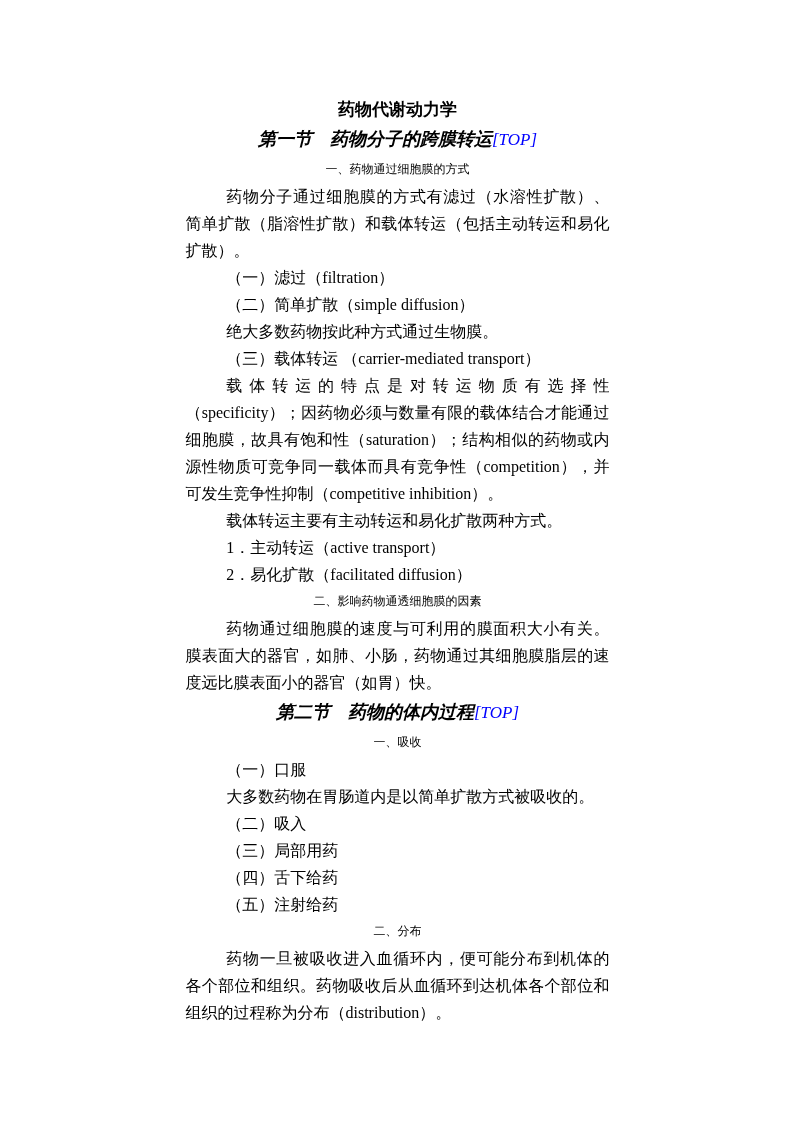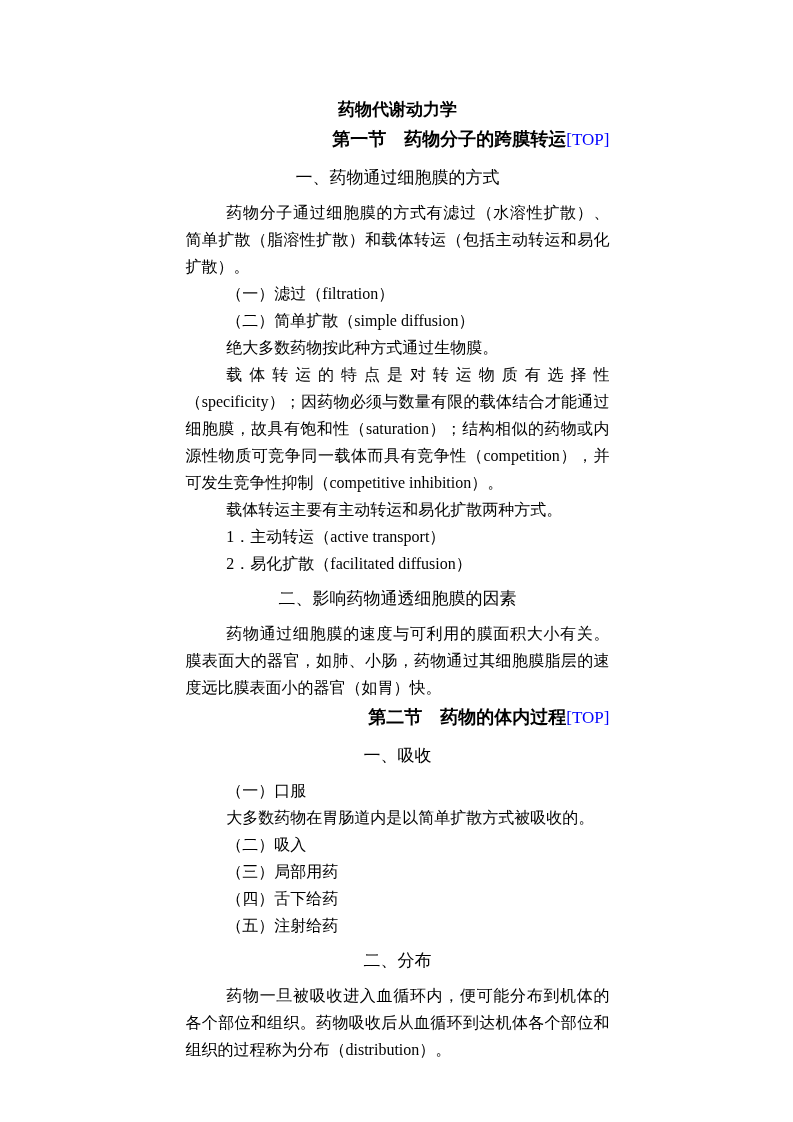--- a/index.html
+++ b/index.html
@@ -19,37 +19,38 @@
   }
   .doc-title {
     margin: 0;
     text-align: center;
     font-weight: bold;
     font-size: 17px;
     line-height: 27px;
   }
   .section-heading {
     margin: 0;
-    text-align: right;
+    text-align: center;
     font-weight: bold;
     font-size: 18px;
     line-height: 32px;
+    font-style: italic;
   }
   .section-heading .top-link {
     color: var(--link-color, #0000ff);
     font-weight: normal;
     font-size: 17px;
     text-decoration: none;
     cursor: pointer;
   }
   .sub-heading {
-    margin: 8px;
+    margin: 0;
     text-align: center;
     font-weight: normal;
-    font-size: 17px;
+    font-size: 12px;
     line-height: 27px;
   }
   .para {
     margin: 0;
     text-align: justify;
     text-justify: inter-ideograph;
     text-indent: 2.55em;
     line-height: 27px;
   }
 </style>
@@ -61,20 +62,21 @@
   <h1 class="doc-title">药物代谢动力学</h1>
 
   <h2 class="section-heading"><span>第一节　药物分子的跨膜转运</span><a class="top-link">[TOP]</a></h2>
 
   <h3 class="sub-heading">一、药物通过细胞膜的方式</h3>
 
   <p class="para">药物分子通过细胞膜的方式有滤过（水溶性扩散）、简单扩散（脂溶性扩散）和载体转运（包括主动转运和易化扩散）。</p>
   <p class="para">（一）滤过（filtration）</p>
   <p class="para">（二）简单扩散（simple diffusion）</p>
   <p class="para">绝大多数药物按此种方式通过生物膜。</p>
+  <p class="para">（三）载体转运 （carrier-mediated transport）</p>
   <p class="para">载体转运的特点是对转运物质有选择性（specificity）；因药物必须与数量有限的载体结合才能通过细胞膜，故具有饱和性（saturation）；结构相似的药物或内源性物质可竞争同一载体而具有竞争性（competition），并可发生竞争性抑制（competitive inhibition）。</p>
   <p class="para">载体转运主要有主动转运和易化扩散两种方式。</p>
   <p class="para">1．主动转运（active transport）</p>
   <p class="para">2．易化扩散（facilitated diffusion）</p>
 
   <h3 class="sub-heading">二、影响药物通透细胞膜的因素</h3>
 
   <p class="para">药物通过细胞膜的速度与可利用的膜面积大小有关。膜表面大的器官，如肺、小肠，药物通过其细胞膜脂层的速度远比膜表面小的器官（如胃）快。</p>
 
   <h2 class="section-heading"><span>第二节　药物的体内过程</span><a class="top-link">[TOP]</a></h2>

